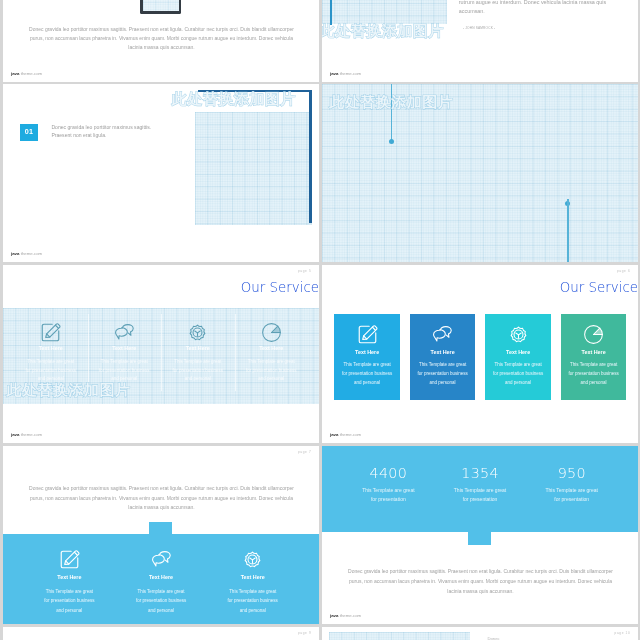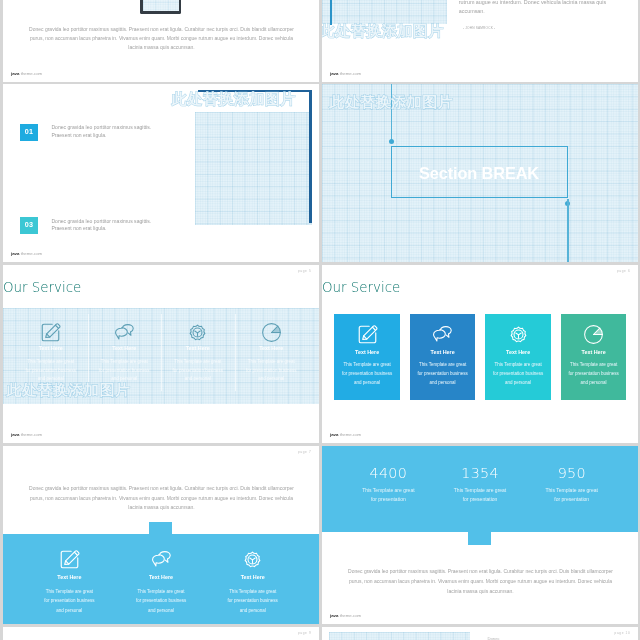--- a/index.html
+++ b/index.html
@@ -35,21 +35,21 @@
       -webkit-text-stroke:0.8px rgba(140,198,227,.85);
       paint-order:stroke fill;
       white-space:nowrap;font-weight:700;}
 
   .logo{position:absolute;left:8px;bottom:5.5px;font-size:4.35px;line-height:4.8px;
         letter-spacing:0px;white-space:nowrap;}
   .logo b{color:#2f2f2f;font-weight:700;}
   .logo i{color:#a7a7a7;font-weight:400;font-style:normal;}
   .pagenum{position:absolute;right:7.7px;top:4.2px;font-size:3.15px;line-height:4px;color:#c0c0c0;letter-spacing:.63px;}
 
-  .title{position:absolute;left:0;width:100%;text-align:left;color:#0f766e;font-family:"DejaVu Sans",sans-serif;font-weight:200;}
+  .title{position:absolute;left:0;width:100%;text-align:right;color:#1d4ed8;font-family:"DejaVu Sans",sans-serif;font-weight:200;}
 
   
   .device{position:absolute;left:137.4px;top:70px;width:41px;height:39.7px;
           background:#343c44;border-radius:1.5px;padding:2.7px;box-sizing:border-box;}
   .device-screen{width:100%;height:100%;}
   .p1{position:absolute;left:24px;top:120.5px;width:269px;margin:0;text-align:center;
       font-size:5.0px;line-height:9.4px;color:#a2a2a2;}
 
   
   .q-paper{position:absolute;left:0px;top:0px;width:124.6px;height:119.6px;}
@@ -149,37 +149,27 @@
     <div class="nl-img paper"></div>
     <div class="nl-frame-t"></div>
     <div class="nl-frame-r"></div>
     <div class="nl-row" style="top:19.9px">
       <div class="nl-badge" style="background:#1eabe0">01</div>
       <div class="nl-txt">
         <div>Donec gravida leo porttitor maximus sagittis.</div>
         <div>Praesent non erat ligula.</div>
       </div>
     </div>
-    <div class="nl-row" style="top:113.3px">
-      <div class="nl-badge" style="background:#3cc7d4">03</div>
-      <div class="nl-txt">
-        <div>Donec gravida leo porttitor maximus sagittis.</div>
-        <div>Praesent non erat ligula.</div>
-      </div>
-    </div>
     <div class="wm wm2">此处替换添加图片</div>
     <div class="logo"><b>java</b> <i>theme.com</i></div>
   </div>
 
   <div class="slide s-r r2 paper">
     <div class="sb-vline-top"></div>
     <div class="sb-dot-top"></div>
-    <div class="sb-box">
-      <span>Section BREAK</span>
-    </div>
     <div class="sb-dot-bot"></div>
     <div class="sb-vline-bot"></div>
     <div class="wm wm3">此处替换添加图片</div>
   </div>
 
   <div class="slide s-l r3">
     <div class="pagenum">page 5</div>
     <div class="title t-os">Our Service</div>
     <div class="os-band paper">
       <div class="os-sep" style="left:84.5px"></div>

